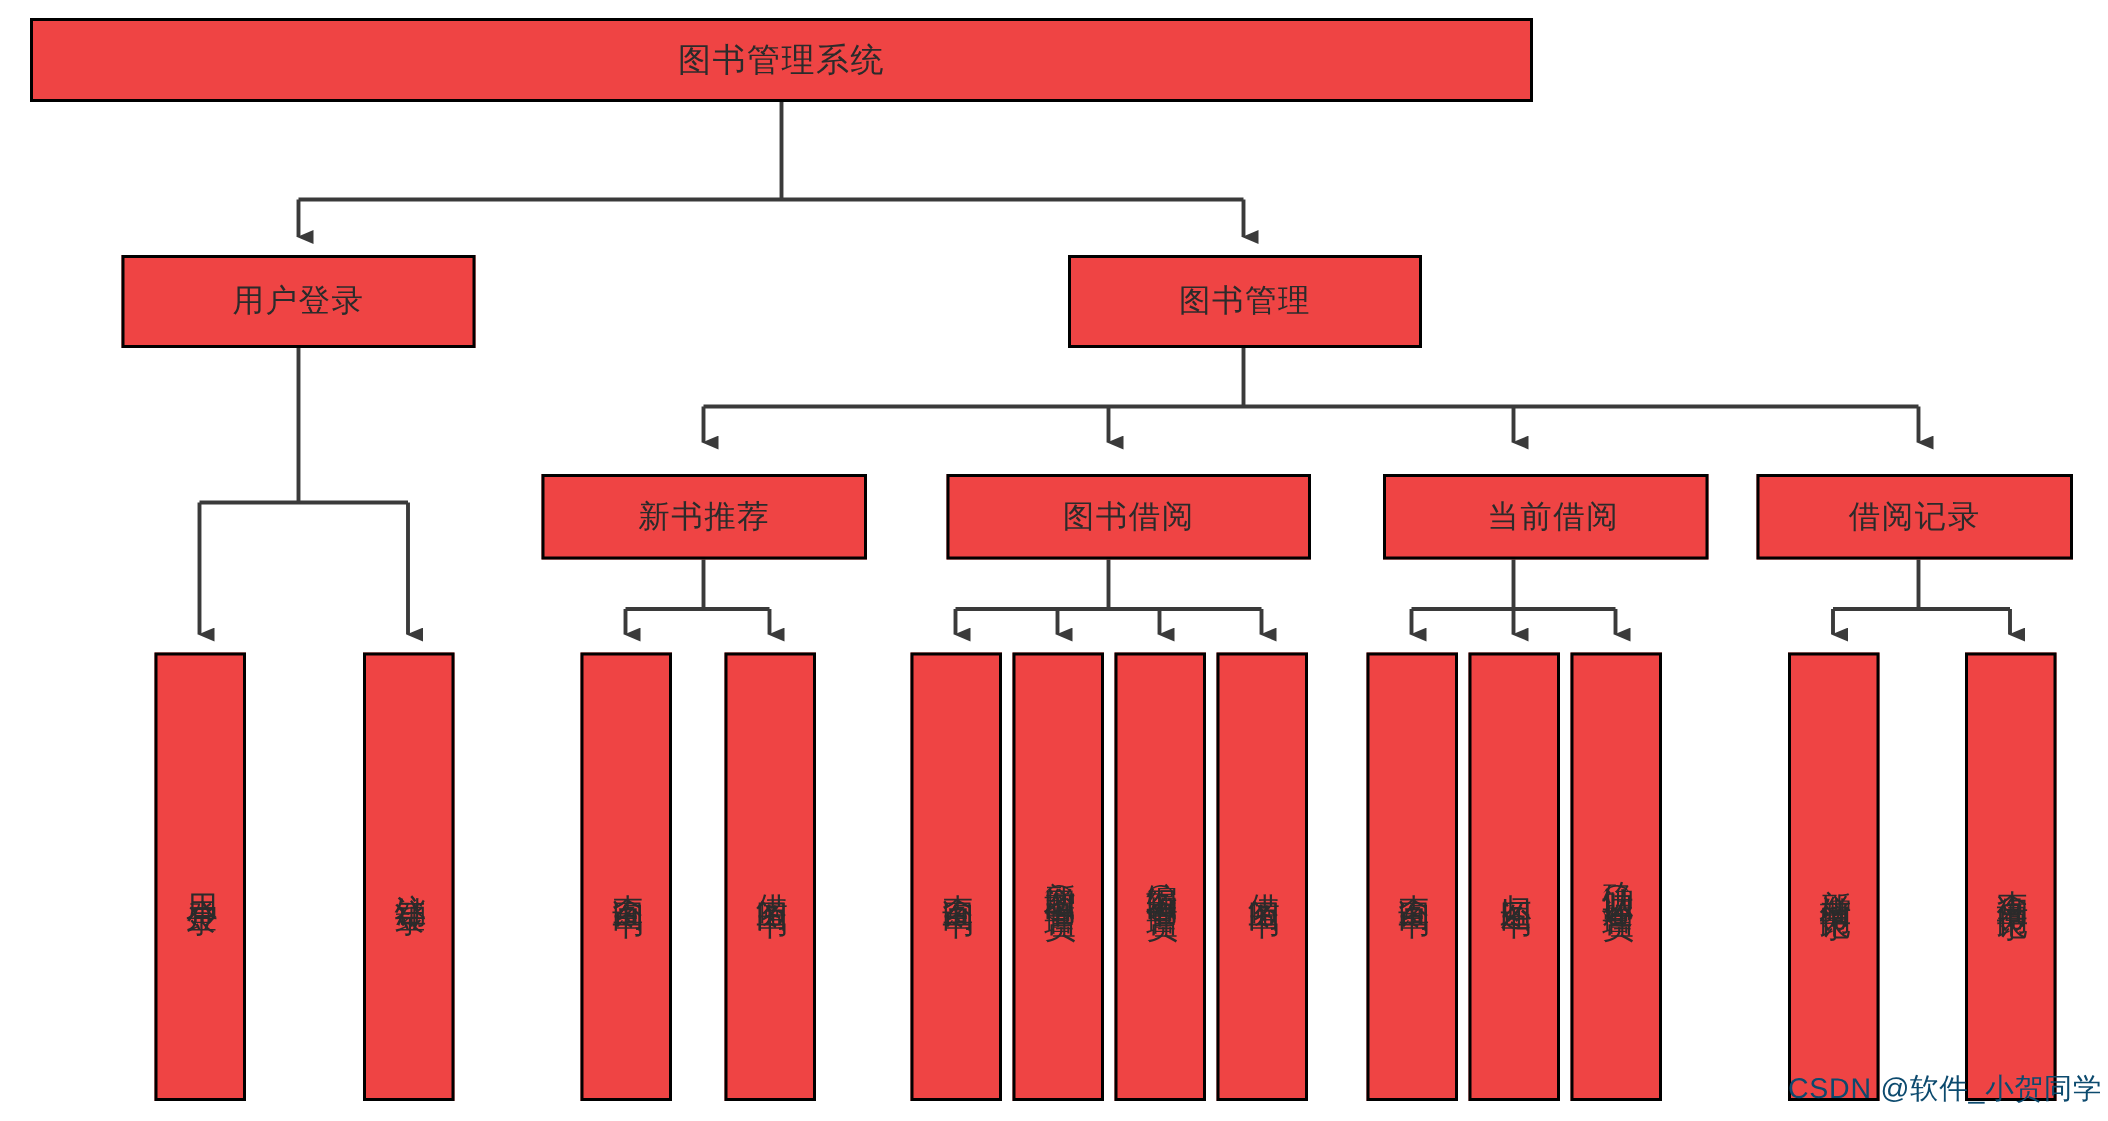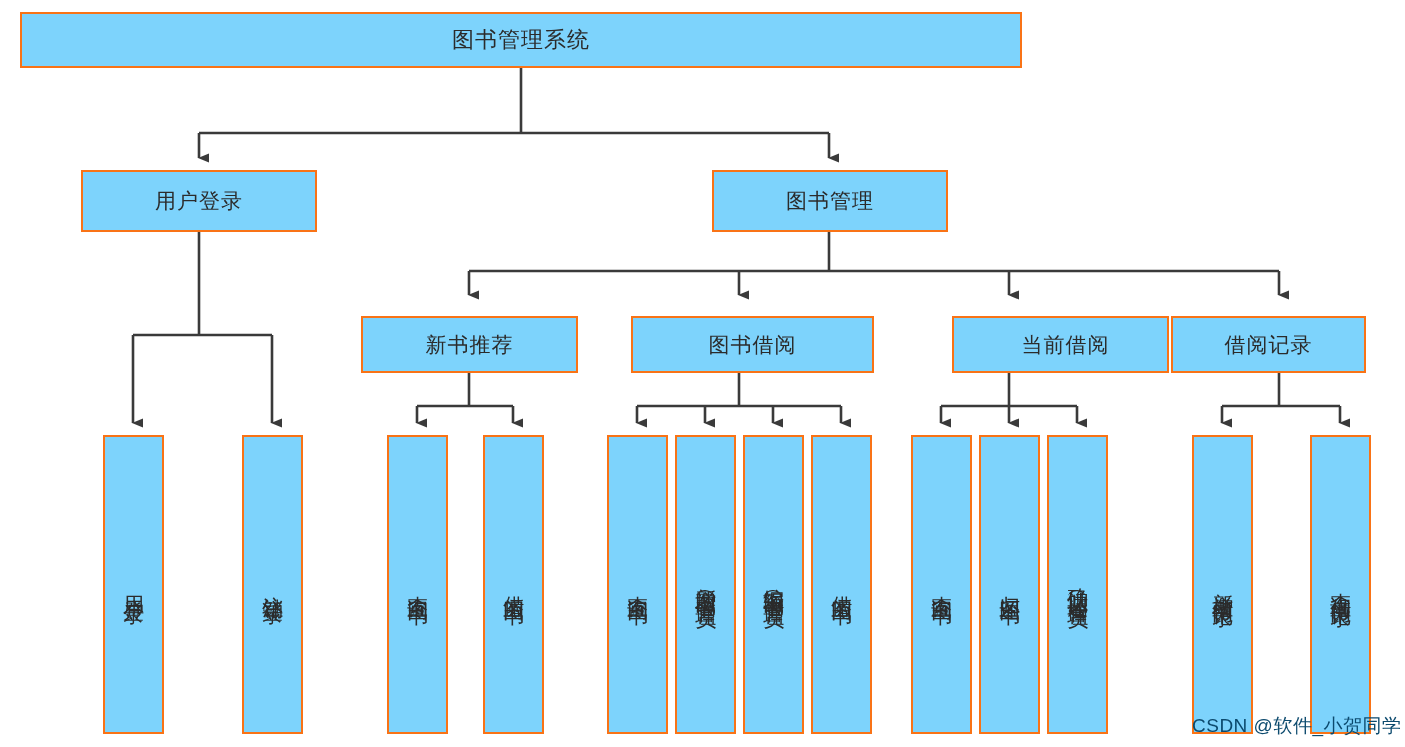--- a/index.html
+++ b/index.html
@@ -21,22 +21,22 @@
     position: absolute;
     left: 0;
     top: 0;
     width: 1405px;
     height: 747px;
     pointer-events: none;
   }
   .node {
     position: absolute;
     box-sizing: border-box;
-    border: 2px solid #f97316;
-    background: #7dd3fc;
+    border: 2px solid #000000;
+    background: #ef4444;
     display: flex;
     align-items: center;
     justify-content: center;
     color: #2b2b2b;
     letter-spacing: 1px;
   }
   .node.horiz {
     font-size: 21px;
     line-height: 1.1;
   }
@@ -130,24 +130,24 @@
   <div class="node horiz" style="left:361px; top:316px; width:217px; height:57px;">
     <span>新书推荐</span>
   </div>
 
   <div class="node horiz" style="left:712px; top:170px; width:236px; height:62px;">
     <span>图书管理</span>
   </div>
   <div class="node horiz" style="left:631px; top:316px; width:243px; height:57px;">
     <span>图书借阅</span>
   </div>
-  <div class="node horiz" style="left:952px; top:316px; width:217px; height:57px;padding-left:10px;">
+  <div class="node horiz" style="left:922px; top:316px; width:217px; height:57px;padding-left:10px;">
     <span>当前借阅</span>
   </div>
-  <div class="node horiz" style="left:1171px; top:316px; width:195px; height:57px;">
+  <div class="node horiz" style="left:1171px; top:316px; width:211px; height:57px;">
     <span>借阅记录</span>
   </div>
 
   <div class="node vert" style="left:103px; top:435px; width:61px; height:299px;">
     <span class="vtext">用户登录</span>
   </div>
   <div class="node vert" style="left:242px; top:435px; width:61px; height:299px;">
     <span class="vtext">注销登录</span>
   </div>
 

